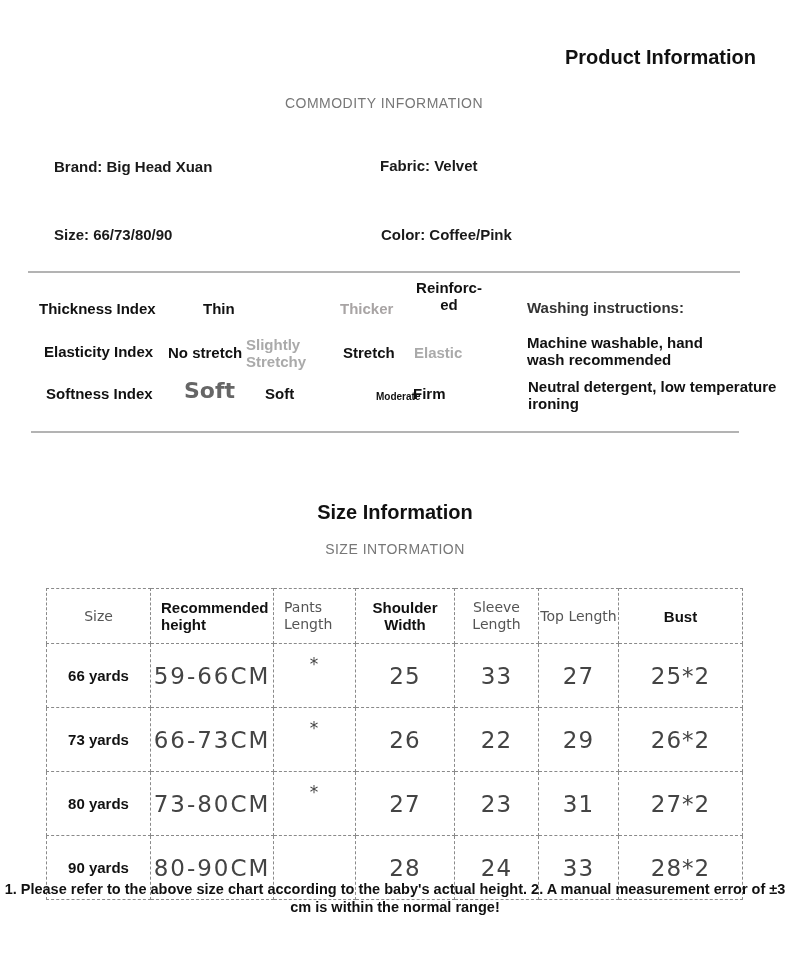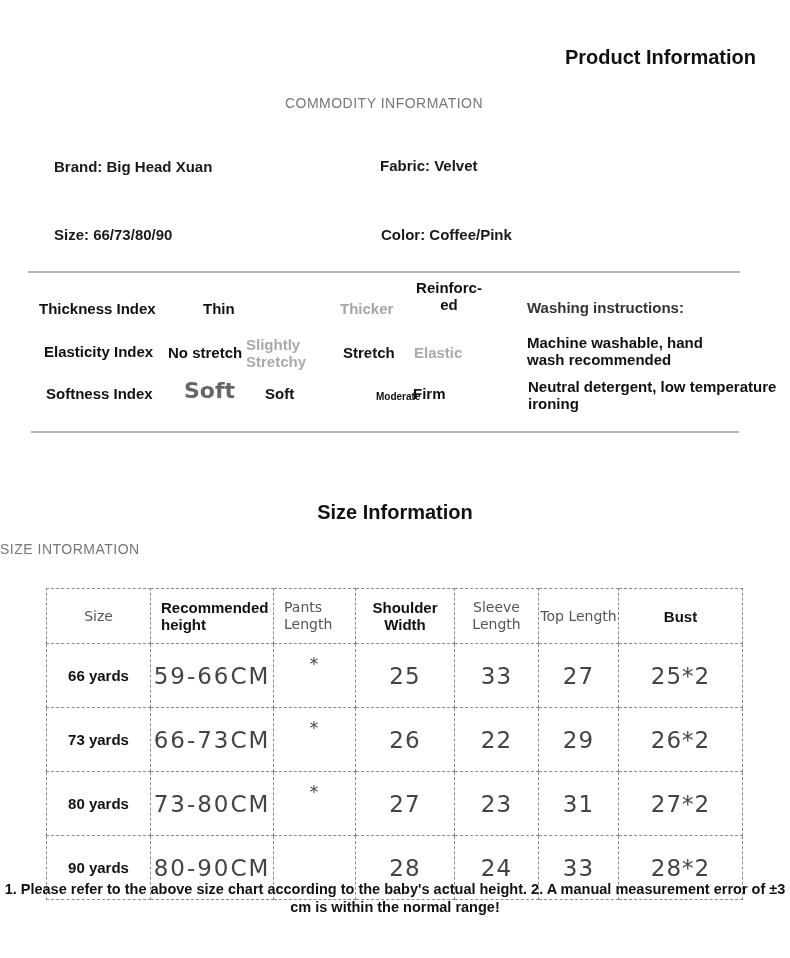--- a/index.html
+++ b/index.html
@@ -65,21 +65,21 @@
 <div class="abs opt small" style="left:344px; top:388px;">Moderate</div>
 <div class="abs opt" style="left:413px; top:385px;">Firm</div>
 
 <div class="abs wash head" style="left:527px; top:299px; white-space:nowrap;">Washing instructions:</div>
 <div class="abs wash" style="left:527px; top:334px; width:215px;">Machine washable, hand wash recommended</div>
 <div class="abs wash" style="left:528px; top:378px; width:255px;">Neutral detergent, low temperature ironing</div>
 
 <div class="hr" style="left:31px; width:708px; top:431px;"></div>
 
 <div class="abs title" style="left:0; width:790px; text-align:center; top:501px;">Size Information</div>
-<div class="abs subtitle" style="left:0; width:790px; top:541px;">SIZE INTORMATION</div>
+<div class="abs subtitle" style="left:0; width:790px; text-align:center; top:541px;">SIZE INTORMATION</div>
 
 <table class="size">
   <colgroup>
     <col style="width:104px">
       <col style="width:123px">
       <col style="width:82px">
     <col style="width:99px">
       <col style="width:84px">
       <col style="width:80px">
       <col style="width:124px">

